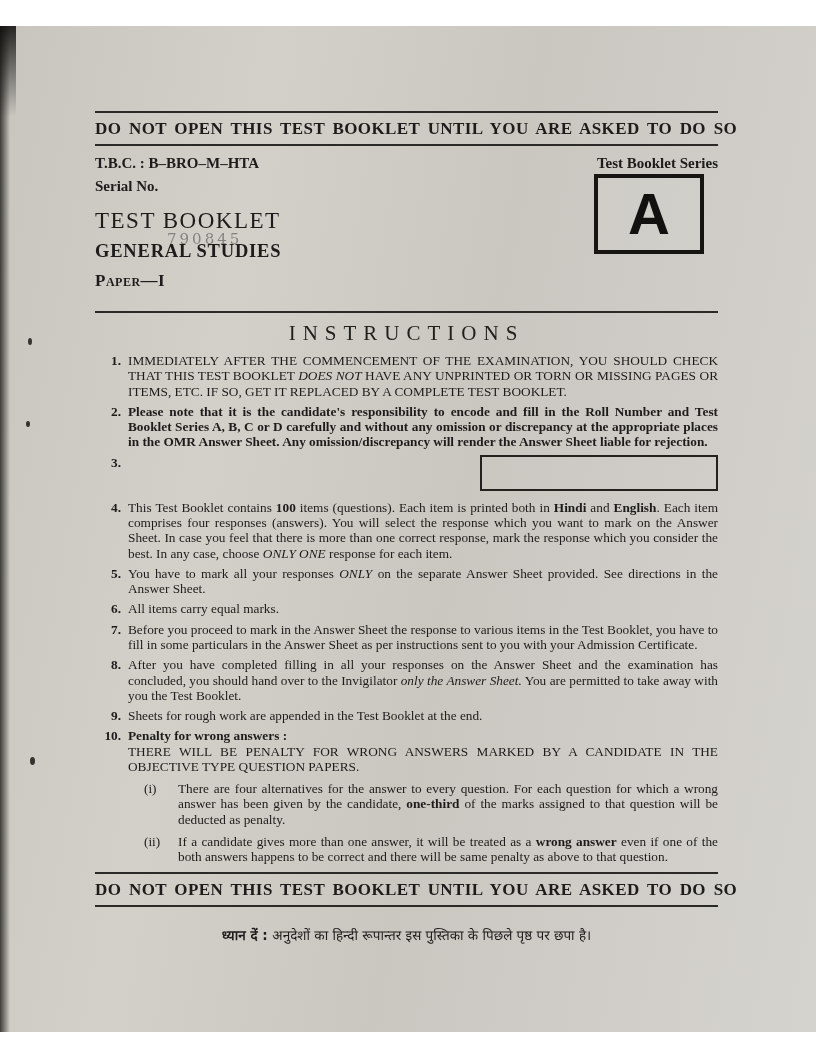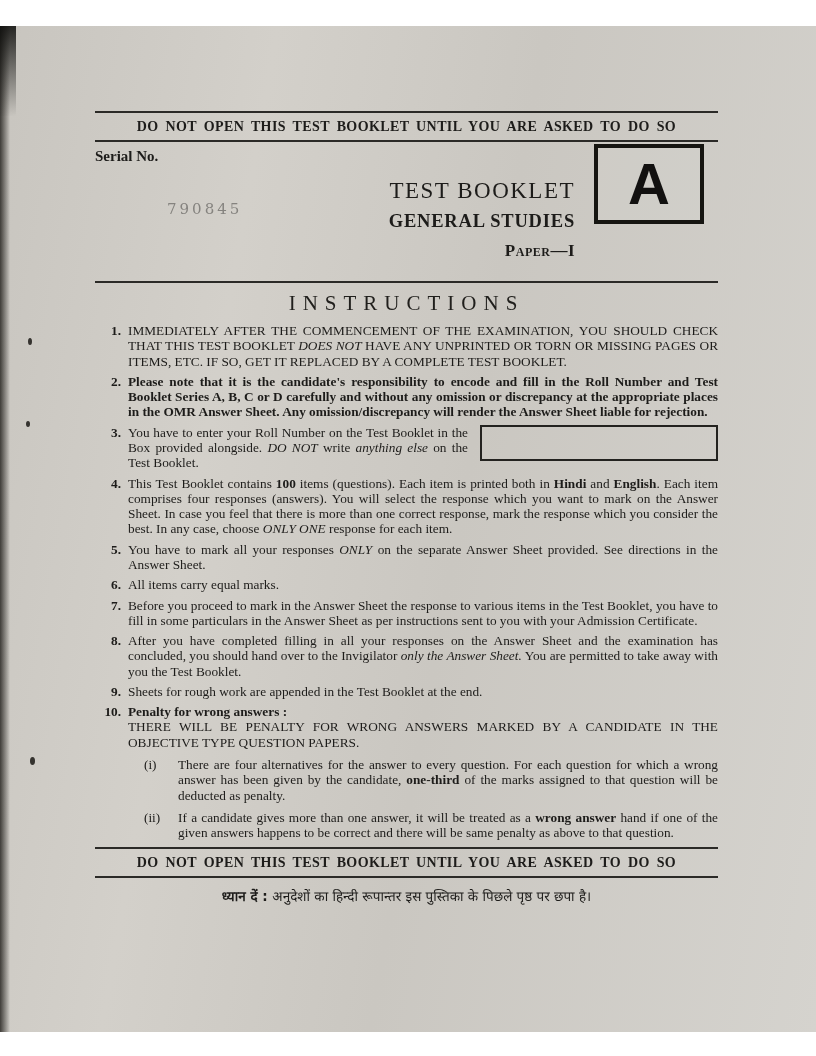--- a/index.html
+++ b/index.html
@@ -29,36 +29,36 @@
   .speck.s3{left:30px;top:731px;width:5px;height:8px;}
 
   .content{
     position:relative;
     margin:0 98px 0 95px;
     color:#1d1c1a;
   }
   .rule{border-top:2px solid #2b2a27;height:0;}
   .rule.top{margin-top:85px;}
   .banner{
-    font-weight:700;font-size:14px;text-align:center;
+    font-weight:700;font-size:17px;text-align:center;
     padding:6px 0 5px;letter-spacing:.4px;word-spacing:3px;
     white-space:nowrap;
   }
   .tbc-row{
     display:flex;justify-content:space-between;
     font-weight:700;font-size:15px;margin-top:9px;
   }
   .title-area{position:relative;height:132px;}
   .serial-label{position:absolute;left:0;top:6px;font-weight:700;font-size:15px;}
   .serial-stamp{
     position:absolute;left:72px;top:58px;
     font-family:"DejaVu Serif", serif;
     font-size:15px;letter-spacing:3px;color:#85837f;
   }
-  .titles{position:absolute;left:0;top:0;width:480px;text-align:right;}
+  .titles{position:absolute;left:0;top:0;width:480px;text-align:left;}
   .t1{font-size:23px;letter-spacing:1.5px;margin-top:36px;}
   .t2{font-size:18.5px;font-weight:700;letter-spacing:.8px;margin-top:7px;}
   .t3{font-size:17px;font-weight:700;font-variant:small-caps;letter-spacing:.5px;margin-top:9px;}
   .series-box{
     position:absolute;right:14px;top:2px;
     width:102px;height:72px;border:4px solid #161511;
     display:flex;align-items:center;justify-content:center;
     background:rgba(255,255,255,.06);
   }
   .series-letter{
@@ -80,39 +80,43 @@
   .ins-item .txt{flex:1;text-align:justify;}
   .roll-box{
     float:right;width:234px;height:32px;
     border:2px solid #23221f;margin:0 0 4px 12px;
   }
   .sub-item{display:flex;margin:7px 0 0 16px;}
   .sub-item .sub-label{flex:0 0 28px;margin-right:6px;}
   .sub-item .txt{flex:1;text-align:justify;}
   .rule.bottom1{margin-top:7px;}
   .hindi-note{
-    text-align:center;font-size:14.5px;margin-top:9px;
+    text-align:center;font-size:14.5px;margin-top:19px;
     font-family:"DejaVu Sans", sans-serif;font-size:13.5px;
   }
 </style>
 </head>
 <body>
 
 <div class="paper">
   <div class="left-edge"></div>
   <div class="corner-shadow"></div>
   <div class="speck s1"></div>
   <div class="speck s2"></div>
   <div class="speck s3"></div>
 
   <div class="content">
     <div class="rule top"></div>
     <div class="banner">DO NOT OPEN THIS TEST BOOKLET UNTIL YOU ARE ASKED TO DO SO</div>
     <div class="rule"></div>
 
+    <div class="tbc-row">
+      <span>T.B.C. : B–BRO–M–HTA</span>
+      <span>Test Booklet Series</span>
+    </div>
 
     <div class="title-area">
       <div class="serial-label">Serial No.</div>
       <div class="serial-stamp">790845</div>
       <div class="titles">
         <div class="t1">TEST BOOKLET</div>
         <div class="t2">GENERAL STUDIES</div>
         <div class="t3">Paper—I</div>
       </div>
       <div class="series-box">
@@ -130,21 +134,20 @@
         <div class="txt"><span>IMMEDIATELY AFTER THE COMMENCEMENT OF THE EXAMINATION, YOU SHOULD CHECK THAT THIS TEST BOOKLET </span><span style="font-style: italic;">DOES NOT</span><span> HAVE ANY UNPRINTED OR TORN OR MISSING PAGES OR ITEMS, ETC. IF SO, GET IT REPLACED BY A COMPLETE TEST BOOKLET.</span></div>
       </div>
       <div class="ins-item">
         <span class="num">2.</span>
         <div class="txt"><span style="font-weight: 700;">Please note that it is the candidate's responsibility to encode and fill in the Roll Number and Test Booklet Series A, B, C or D carefully and without any omission or discrepancy at the appropriate places in the OMR Answer Sheet. Any omission/discrepancy will render the Answer Sheet liable for rejection.</span></div>
       </div>
       <div class="ins-item">
         <span class="num">3.</span>
         <div class="txt">
           <span class="roll-box"></span>
-          <span><span>You have to enter your Roll Number on the Test Booklet in the Box provided alongside. </span><span style="font-style: italic;">DO NOT</span><span> write </span><span style="font-style: italic;">anything else</span><span> on the Test Booklet.</span></span>
         </div>
       </div>
       <div class="ins-item">
         <span class="num">4.</span>
         <div class="txt"><span>This Test Booklet contains </span><span style="font-weight: 700;">100</span><span> items (questions). Each item is printed both in </span><span style="font-weight: 700;">Hindi</span><span> and </span><span style="font-weight: 700;">English</span><span>. Each item comprises four responses (answers). You will select the response which you want to mark on the Answer Sheet. In case you feel that there is more than one correct response, mark the response which you consider the best. In any case, choose </span><span style="font-style: italic;">ONLY ONE</span><span> response for each item.</span></div>
       </div>
       <div class="ins-item">
         <span class="num">5.</span>
         <div class="txt"><span>You have to mark all your responses </span><span style="font-style: italic;">ONLY</span><span> on the separate Answer Sheet provided. See directions in the Answer Sheet.</span></div>
       </div>
@@ -167,21 +170,21 @@
       <div class="ins-item">
         <span class="num">10.</span>
         <div class="txt">
           <div><span style="font-weight: 700;">Penalty for wrong answers :</span><br><span>THERE WILL BE PENALTY FOR WRONG ANSWERS MARKED BY A CANDIDATE IN THE OBJECTIVE TYPE QUESTION PAPERS.</span></div>
           <div class="sub-item">
             <span class="sub-label">(i)</span>
             <div class="txt"><span>There are four alternatives for the answer to every question. For each question for which a wrong answer has been given by the candidate, </span><span style="font-weight: 700;">one-third</span><span> of the marks assigned to that question will be deducted as penalty.</span></div>
           </div>
           <div class="sub-item">
             <span class="sub-label">(ii)</span>
-            <div class="txt"><span>If a candidate gives more than one answer, it will be treated as a </span><span style="font-weight: 700;">wrong answer</span><span> hand if one of the given answers happens to be correct and there will be same penalty as above to that question.</span></div>
+            <div class="txt"><span>If a candidate gives more than one answer, it will be treated as a </span><span style="font-weight: 700;">wrong answer</span><span> even if one of the both answers happens to be correct and there will be same penalty as above to that question.</span></div>
           </div>
         </div>
       </div>
     </div>
 
     <div class="rule bottom1"></div>
     <div class="banner">DO NOT OPEN THIS TEST BOOKLET UNTIL YOU ARE ASKED TO DO SO</div>
     <div class="rule"></div>
     <div class="hindi-note"><span style="font-weight: 700;">ध्यान दें : </span><span>अनुदेशों का हिन्दी रूपान्तर इस पुस्तिका के पिछले पृष्ठ पर छपा है।</span></div>
   </div>

